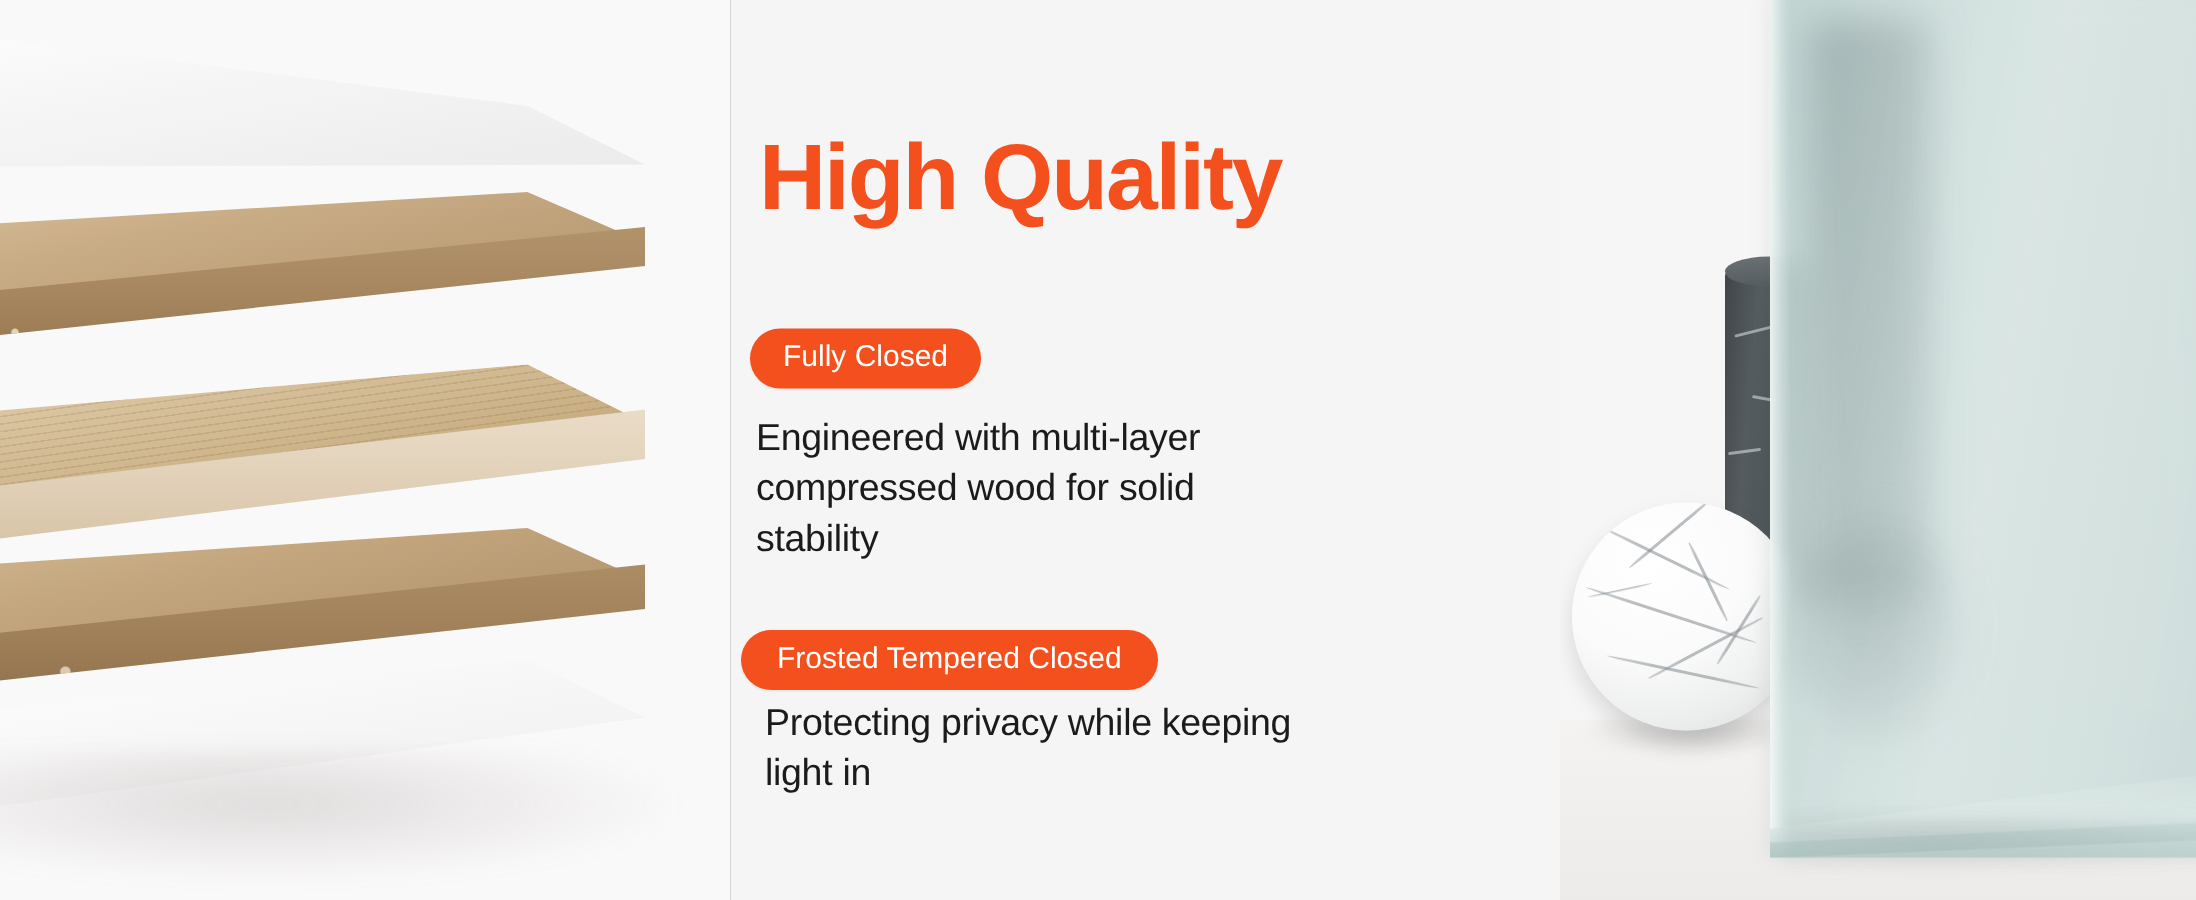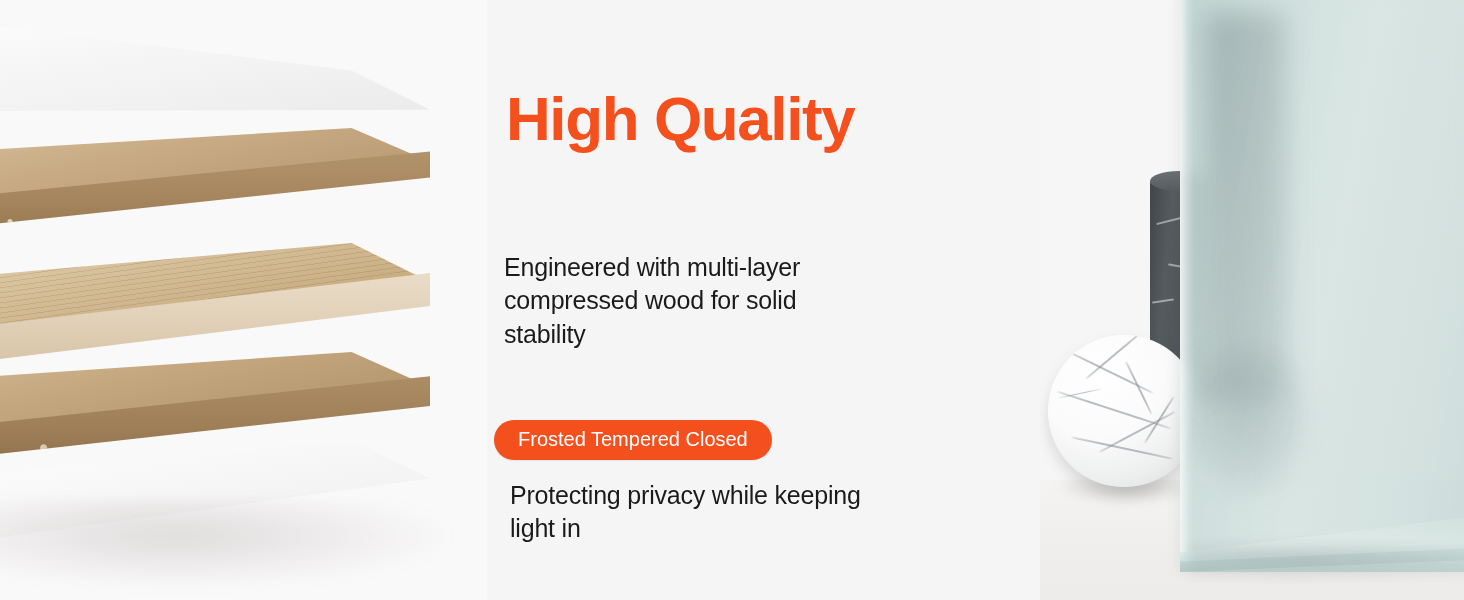--- a/index.html
+++ b/index.html
@@ -157,29 +157,29 @@
     color:#ffffff;
     border-radius:999px;
     font-size:20px;
     line-height:1;
     padding:9px 22px 11px 22px;
     white-space:nowrap;
     box-shadow:0 1px 2px rgba(0,0,0,0.06);
   }
   .badge-2 { padding:9px 24px 11px 24px; margin-left:-6px; }
   .desc {
-    margin-top:32px;
+    margin-top:17px;
     margin-left:4px;
     font-size:25px;
     line-height:1.33;
     color:#1b1b1b;
     max-width:370px;
     letter-spacing:-0.2px;
   }
-  .desc-2 { margin-top:19px; margin-left:10px; }
+  .desc-2 { margin-top:6px; margin-left:10px; }
 
   
   .panel-right {
     position:relative;
     flex:0 0 424px;
     width:424px; height:600px;
     background:#f7f6f6;
     overflow:hidden;
   }
   .floor {
@@ -339,20 +339,21 @@
 
       <div class="board-shadow"></div>
     </div>
   </div>
 
   <div class="panel-center">
 
     <div class="headline">High Quality</div>
 
     <div class="feature feature-1">
+      <span class="badge">Fully Closed</span>
       <div class="desc">Engineered with multi-layer compressed wood for solid stability</div>
     </div>
 
     <div class="feature feature-2">
       <span class="badge badge-2">Frosted Tempered Closed</span>
       <div class="desc desc-2">Protecting privacy while keeping light in</div>
     </div>
 
   </div>
 

